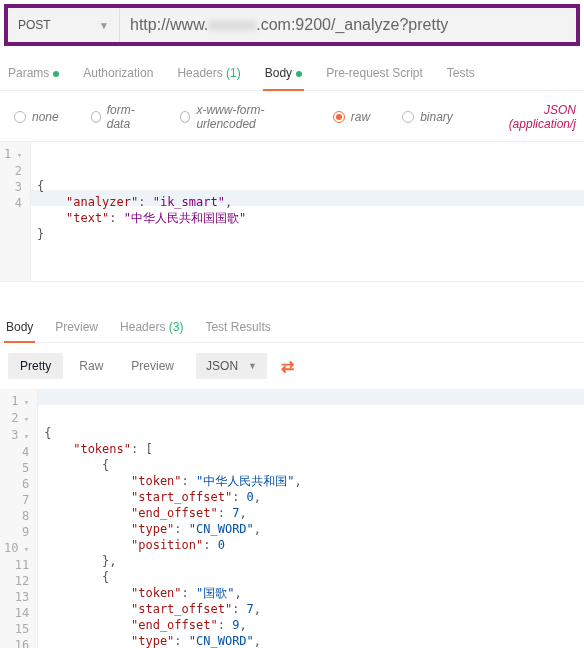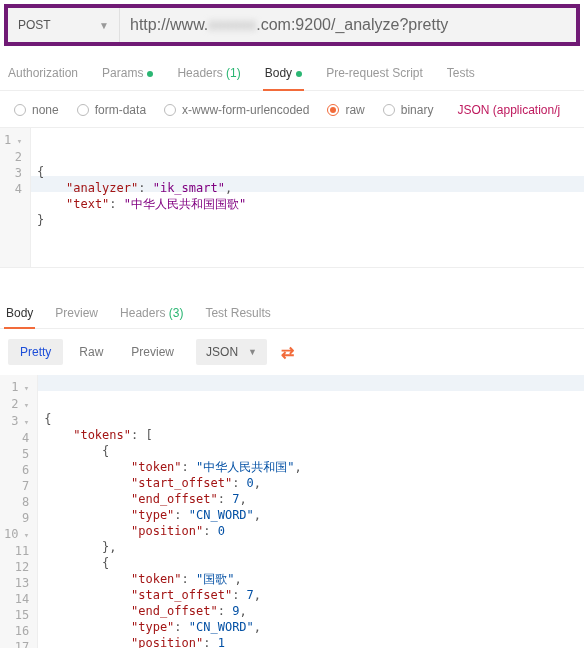--- a/index.html
+++ b/index.html
@@ -14,21 +14,21 @@
   
   
   .req-tabs { display: flex; gap: 20px; padding: 12px 6px 0 6px; border-bottom: 1px solid #eee; }
   .req-tab { padding: 4px 2px 10px 2px; color: #999; position: relative; }
   .req-tab.active { color: #333; }
   .req-tab.active::after { content:""; position:absolute; bottom:-1px; left:0; right:0; height:2px; background:#f26b3a; }
   .dot { display:inline-block; width:6px; height:6px; border-radius:50%; background:#2bb673; margin-left:4px; vertical-align:middle; }
   .count { color:#2bb673; }
   
   
-  .body-opts { display:flex; gap:18px; align-items:center; padding:12px 8px 10px 14px; border-bottom:1px solid #eee; color:#777; }
+  .body-opts { display:flex; gap:32px; align-items:center; padding:12px 8px 10px 14px; border-bottom:1px solid #eee; color:#777;font-style:italic; }
   .radio { display:flex; align-items:center; gap:6px; }
   .r { width:12px; height:12px; border:1px solid #bbb; border-radius:50%; display:inline-block; position:relative; }
   .r.sel { border-color:#f26b3a; }
   .r.sel::after { content:""; position:absolute; inset:2px; border-radius:50%; background:#f26b3a; }
   .json-type { color:#be185d; margin-left:6px;text-align:right; }
   
   
   .editor { display:flex; font-family: Consolas, Menlo, monospace; font-size:12px; border-bottom:1px solid #eee; min-height:140px; }
   .gutter { background:#f7f7f7; color:#aaa; text-align:right; padding:4px 8px 4px 4px; border-right:1px solid #eee; user-select:none; }
   .gutter .ln { line-height:16px; }
@@ -43,21 +43,21 @@
   .kpurple { color:#800080; }
   
   
   .resp-tabs { display:flex; gap:18px; padding:16px 4px 0 4px; border-bottom:1px solid #eee; margin-top:20px; }
   .resp-tab { padding:2px 2px 8px 2px; color:#999; position:relative; }
   .resp-tab.active { color:#333; }
   .resp-tab.active::after { content:""; position:absolute; bottom:-1px; left:0; right:0; height:2px; background:#f26b3a; }
   
   .resp-toolbar { display:flex; gap:4px; align-items:center; padding:10px 8px; }
   .tb-btn { padding:6px 12px; color:#777; border-radius:2px; }
-  .tb-btn.active { background:#eeeeee; color:#1d4ed8; }
+  .tb-btn.active { background:#eeeeee; color:#0f172a; }
   .tb-select { display:flex; align-items:center; gap:10px; padding:6px 10px; background:#eeeeee; color:#555; border-radius:2px; margin-left:6px;text-align:center; }
   .tb-select .chev { font-size:9px; color:#888; }
   .wrap-icon { margin-left:10px; color:#f26b3a; font-weight:bold; font-size:16px; letter-spacing:-2px; }
   
   .resp-editor { display:flex; font-family:Consolas,Menlo,monospace; font-size:12px; }
   .resp-editor .gutter { min-width:36px; }
   .resp-editor .code .hl-line { top:0; }
 </style>
 </head>
 <body>
@@ -66,22 +66,22 @@
   <div class="method-select">
     <span>POST</span>
     <span class="chev">▼</span>
   </div>
   <div class="url-input">
     <span>http://www.</span><span class="url-blur">xxxxxx</span><span>.com:9200/_analyze?pretty</span>
   </div>
 </div>
 
 <div class="req-tabs">
+  <div class="req-tab"><span>Params</span><span class="dot"></span></div>
   <div class="req-tab">Authorization</div>
-  <div class="req-tab"><span>Params</span><span class="dot"></span></div>
   <div class="req-tab"><span>Headers</span> <span class="count">(1)</span></div>
   <div class="req-tab active"><span>Body</span><span class="dot"></span></div>
   <div class="req-tab">Pre-request Script</div>
   <div class="req-tab">Tests</div>
 </div>
 
 <div class="body-opts">
   <div class="radio">
       <span class="r"></span>
       <span>none</span>

